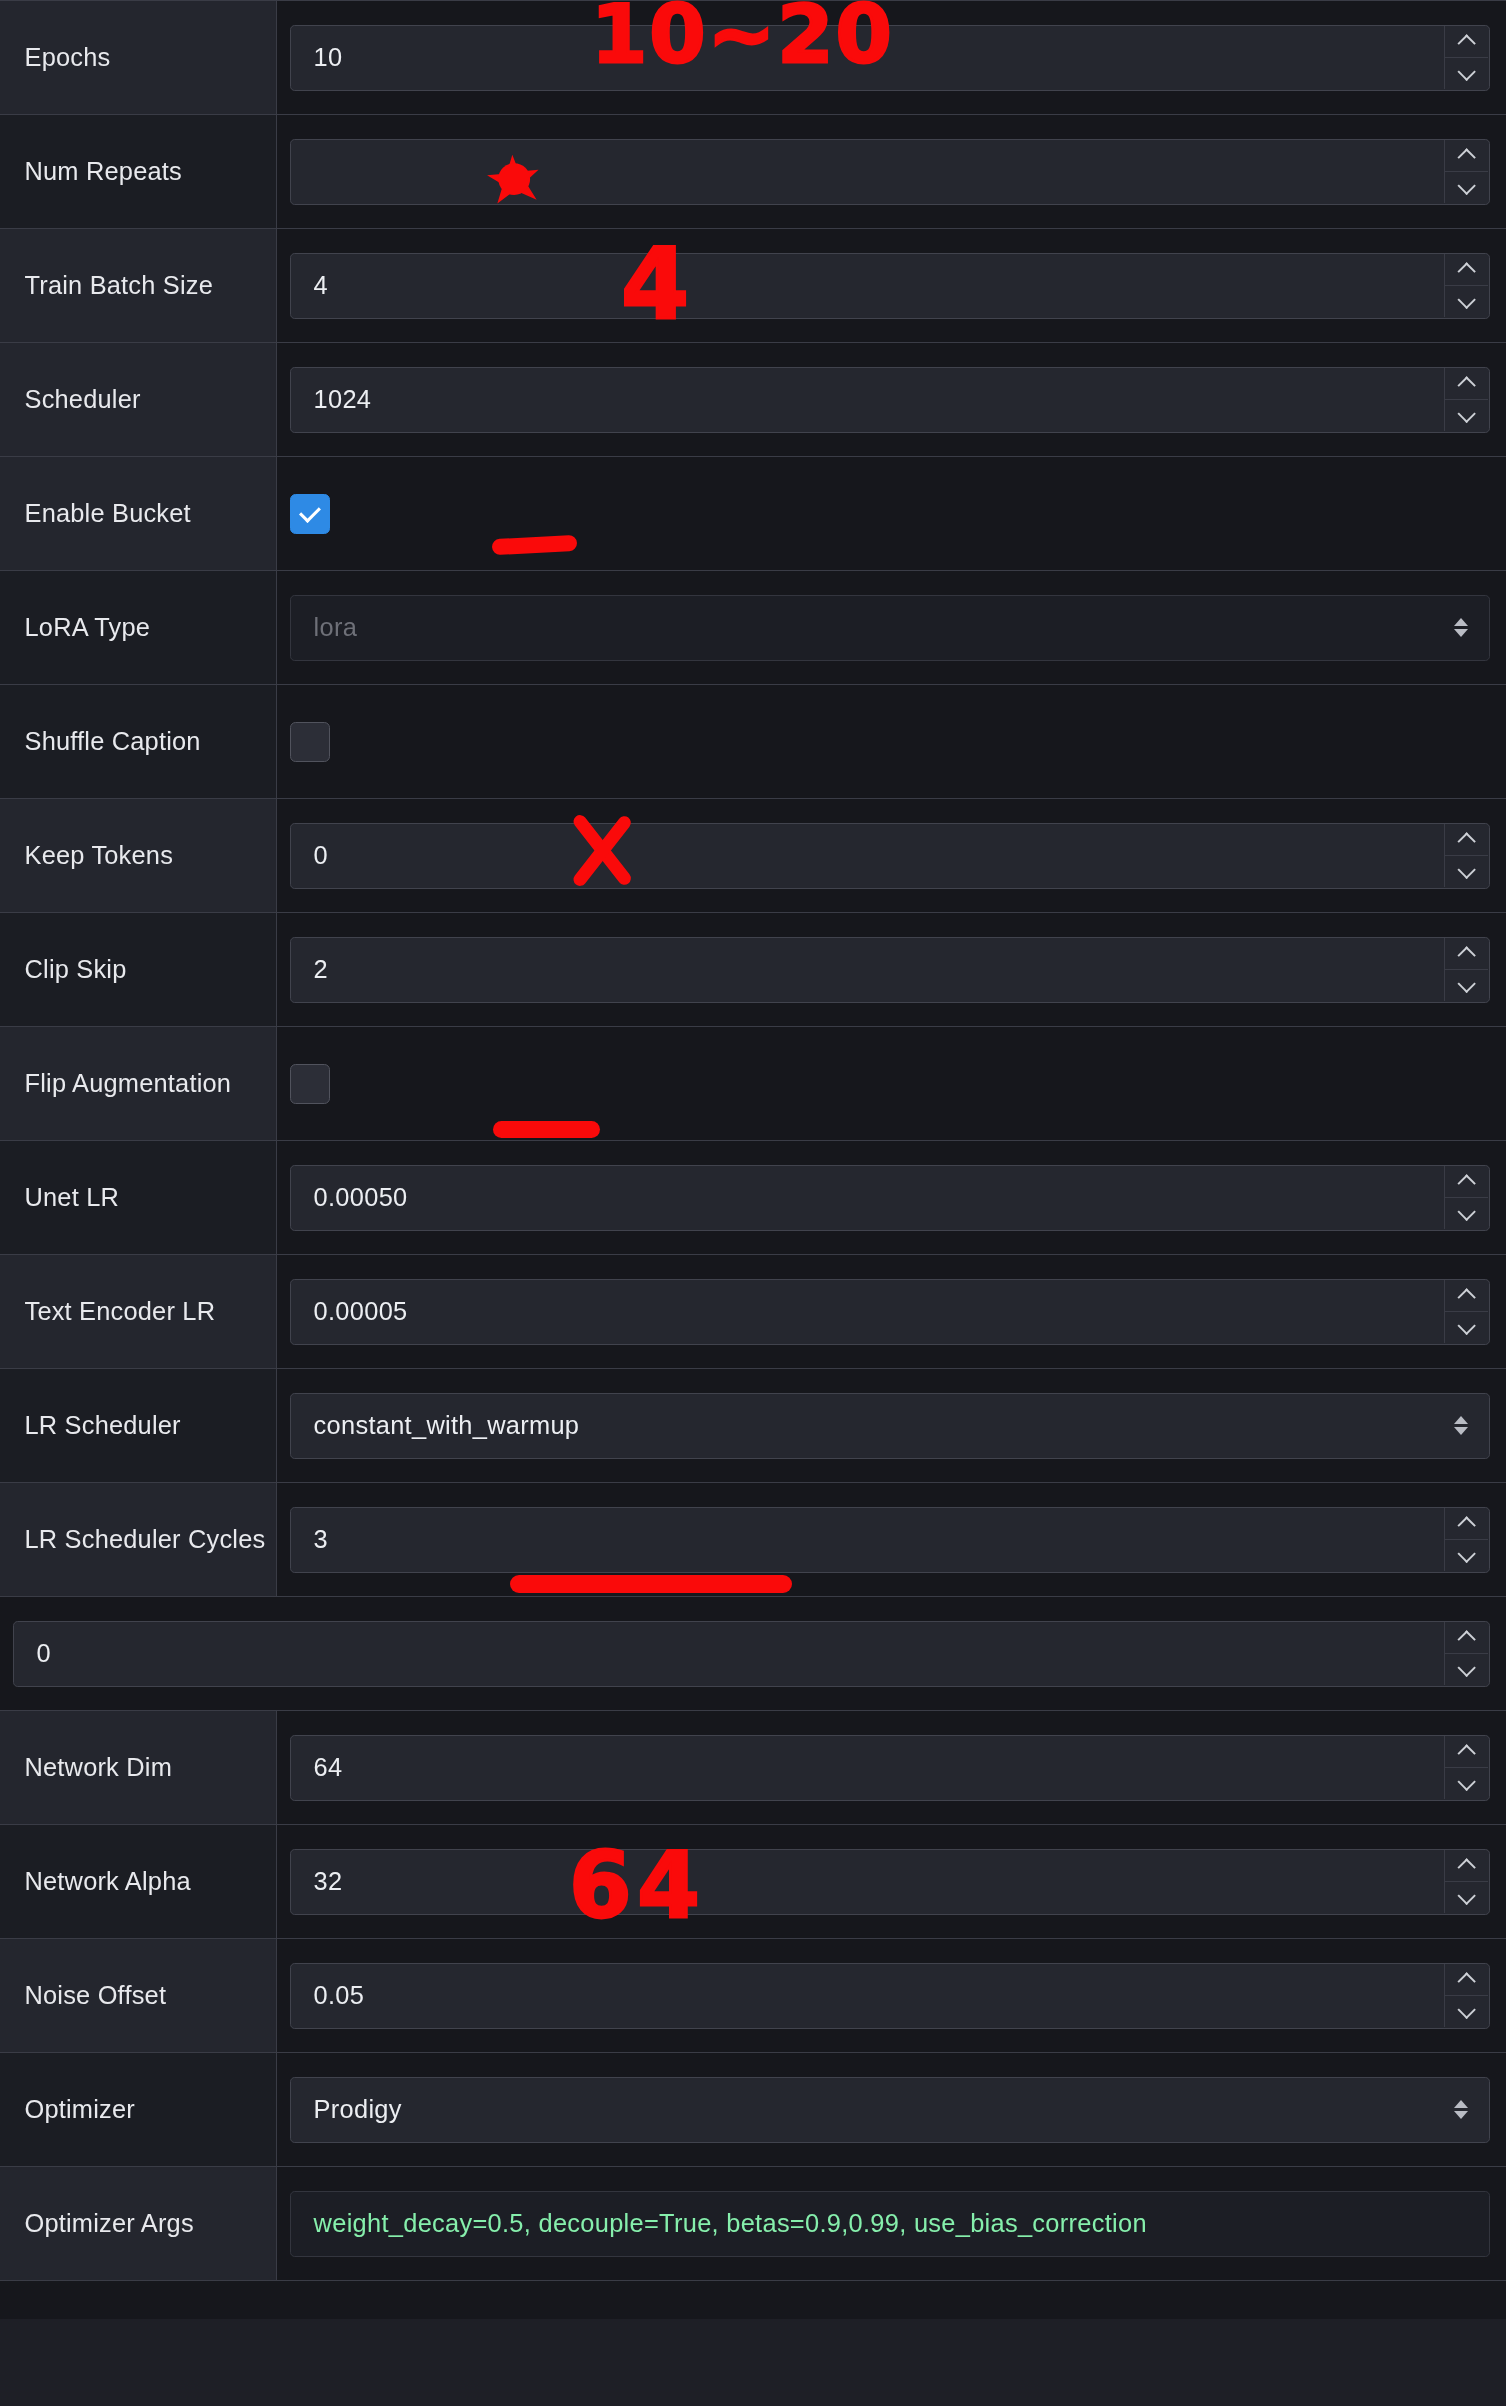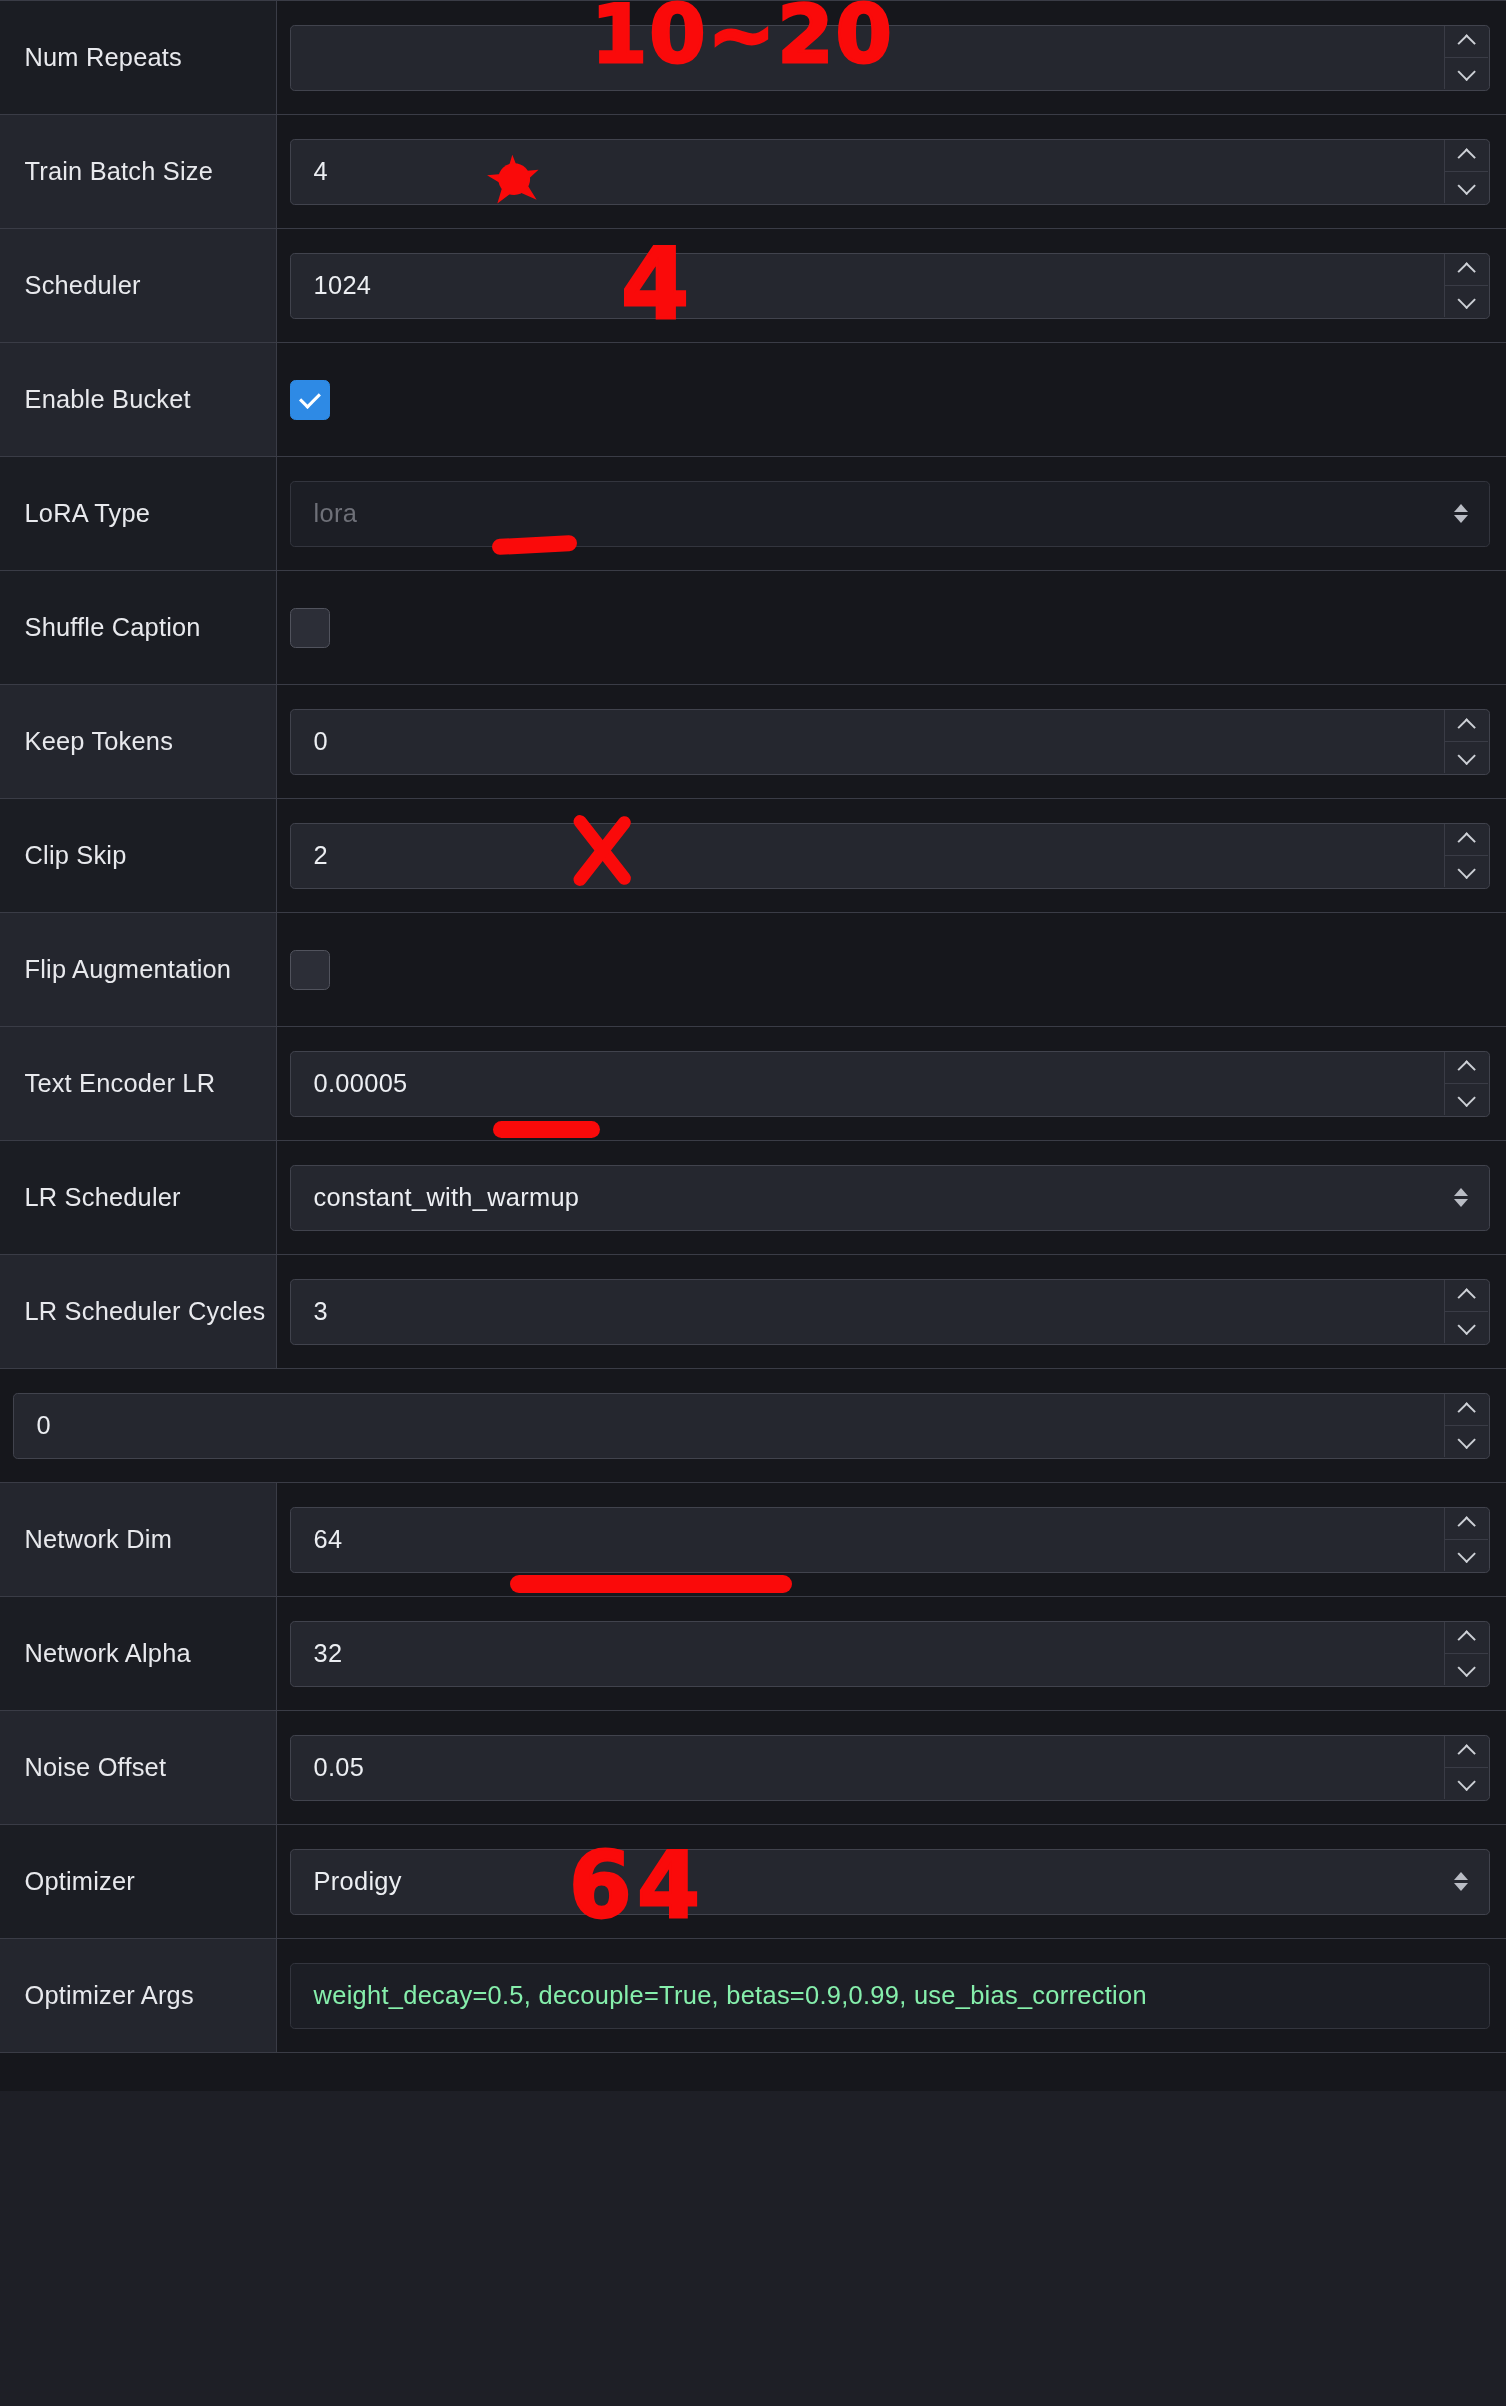--- a/index.html
+++ b/index.html
@@ -144,20 +144,38 @@
     width:85px;height:13px;background:#fa0a0a;border-radius:7.5px;
   }
   .strike i.a{transform:rotate(52deg);transform-origin:0 50%;}
   .strike i.b{transform:rotate(-52deg);transform-origin:0 50%;top:68px;}
   .footer{height:38px;background:#16171c;}
 </style>
 </head>
 <body>
 
 <div id="form">
+    <div class="row alt">
+      <div class="cell-label">
+        <span>Epochs</span>
+      </div>
+      <div class="cell-ctrl">
+        <div class="inp">
+          <span class="val">10</span>
+          <span class="spin">
+            <span class="up">
+              <i class="chev"></i>
+            </span>
+            <span class="dn">
+              <i class="chev down"></i>
+            </span>
+          </span>
+        </div>
+      </div>
+    </div>
     <div class="row norm">
       <div class="cell-label">
         <span>Num Repeats</span>
       </div>
       <div class="cell-ctrl">
         <div class="inp">
           <span class="val"></span>
           <span class="spin">
             <span class="up">
               <i class="chev"></i>
@@ -270,20 +288,38 @@
           </span>
         </div>
       </div>
     </div>
     <div class="row alt">
       <div class="cell-label">
         <span>Flip Augmentation</span>
       </div>
       <div class="cell-ctrl">
         <div class="cbx"></div>
+      </div>
+    </div>
+    <div class="row norm">
+      <div class="cell-label">
+        <span>Unet LR</span>
+      </div>
+      <div class="cell-ctrl">
+        <div class="inp">
+          <span class="val">0.00050</span>
+          <span class="spin">
+            <span class="up">
+              <i class="chev"></i>
+            </span>
+            <span class="dn">
+              <i class="chev down"></i>
+            </span>
+          </span>
+        </div>
       </div>
     </div>
     <div class="row alt">
       <div class="cell-label">
         <span>Text Encoder LR</span>
       </div>
       <div class="cell-ctrl">
         <div class="inp">
           <span class="val">0.00005</span>
           <span class="spin">

